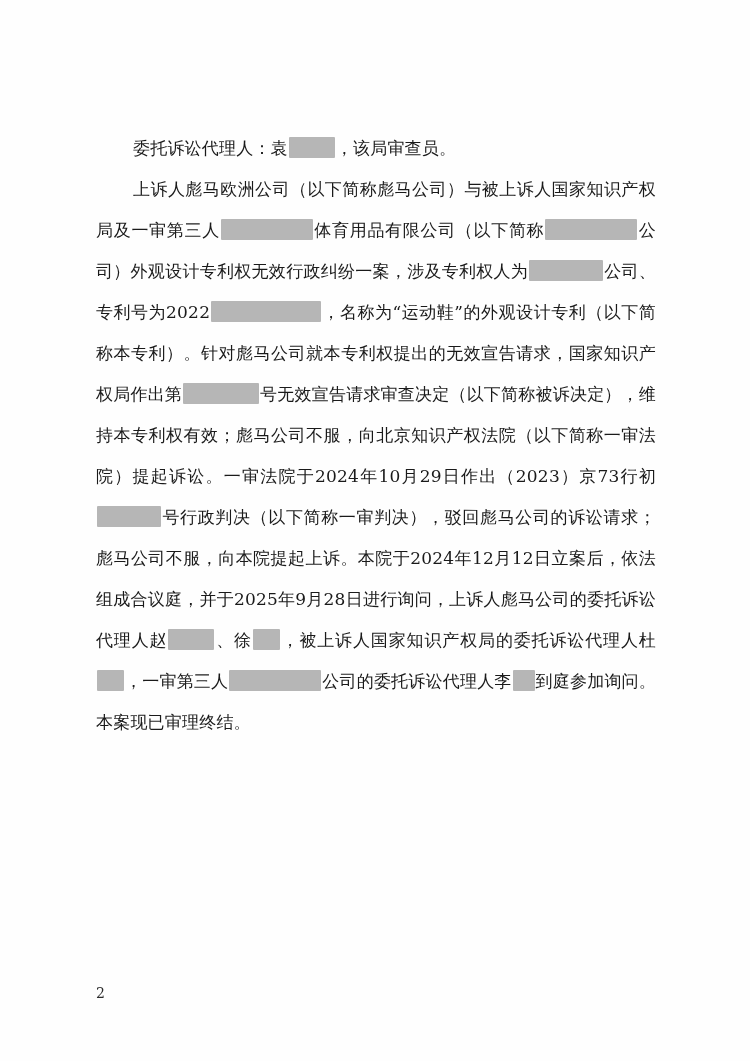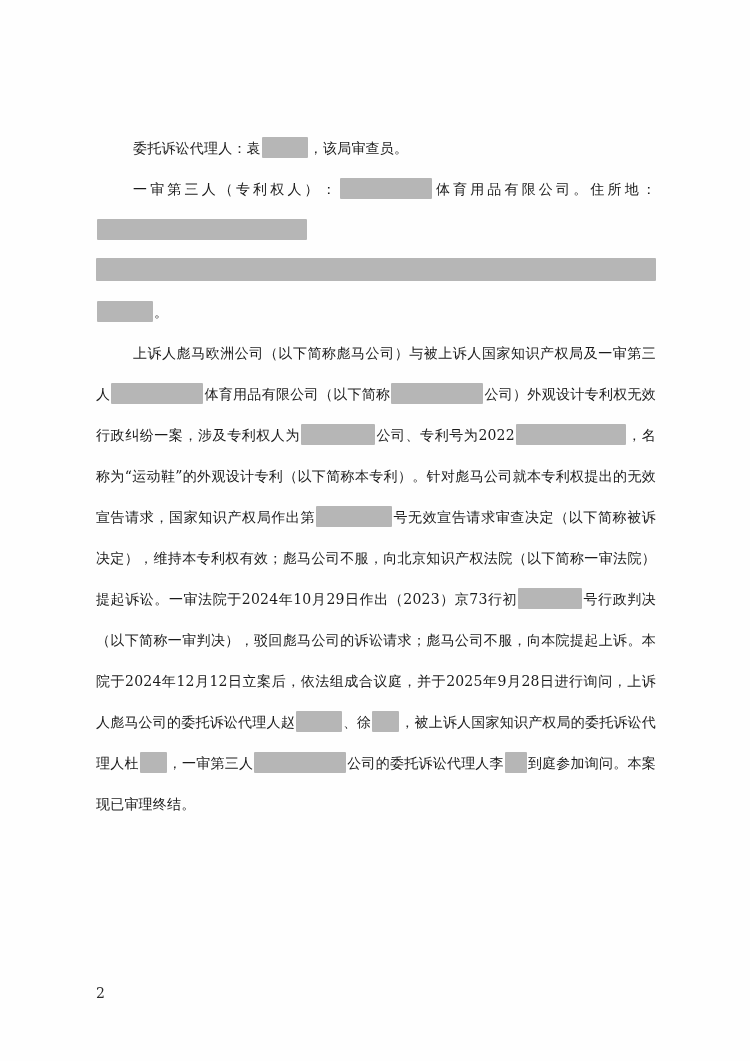--- a/index.html
+++ b/index.html
@@ -20,21 +20,21 @@
     inset: 0;
     background: #fefefe;
   }
   .doc-body {
     position: absolute;
     left: 96px;
     top: 128px;
     width: 560px;
   }
   .para {
-    font-size: 14px;
+    font-size: 17px;
     line-height: 41px;
     text-align: justify;
     text-justify: inter-character;
     margin: 0 0 0 0;
     letter-spacing: 0.2px;
   }
   .para.indent {
     text-indent: 37px;
   }
   
@@ -61,26 +61,20 @@
 <body>
 
 <div class="page">
 
   <div class="doc-body">
 
     <p class="para indent">
       <span>委托诉讼代理人：</span><span>袁</span><span class="rd" style="width:46px"></span><span>，该局审查员。</span>
     </p>
 
-    <p class="para indent">
-      <span>一审第三人（专利权人）：</span><span class="rd" style="width:92px"></span><span>体育用品有限公司。住所地：</span>
-      <span class="rd" style="width:210px"></span>
-      <span class="rd" style="width:560px;display:block;margin:9px 0 9px 0;height:23px;"></span>
-      <span class="rd" style="width:56px"></span><span>。</span>
-    </p>
 
 
 
     <p class="para indent">
       <span>上诉人彪马欧洲公司（以下简称彪马公司）与被上诉人国家知识产权局及一审第三人</span><span class="rd" style="width:92px"></span><span>体育用品有限公司（以下简称</span><span class="rd" style="width:92px"></span><span>公司）外观设计专利权无效行政纠纷一案，涉及专利权人为</span><span class="rd" style="width:74px"></span><span>公司、专利号为2022</span><span class="rd" style="width:110px"></span><span>，名称为“运动鞋”的外观设计专利（以下简称本专利）。针对彪马公司就本专利权提出的无效宣告请求，国家知识产权局作出第</span><span class="rd" style="width:76px"></span><span>号无效宣告请求审查决定（以下简称被诉决定），维持本专利权有效；彪马公司不服，向北京知识产权法院（以下简称一审法院）提起诉讼。一审法院于2024年10月29日作出（2023）京73行初</span><span class="rd" style="width:64px"></span><span>号行政判决（以下简称一审判决），驳回彪马公司的诉讼请求；彪马公司不服，向本院提起上诉。本院于2024年12月12日立案后，依法组成合议庭，并于2025年9月28日进行询问，上诉人彪马公司的委托诉讼代理人赵</span><span class="rd" style="width:46px"></span><span>、徐</span><span class="rd" style="width:27px"></span><span>，被上诉人国家知识产权局的委托诉讼代理人杜</span><span class="rd" style="width:27px"></span><span>，一审第三人</span><span class="rd" style="width:92px"></span><span>公司的委托诉讼代理人李</span><span class="rd" style="width:22px"></span><span>到庭参加询问。本案现已审理终结。</span>
     </p>
 
   </div>
 
   <div class="page-number">2</div>

